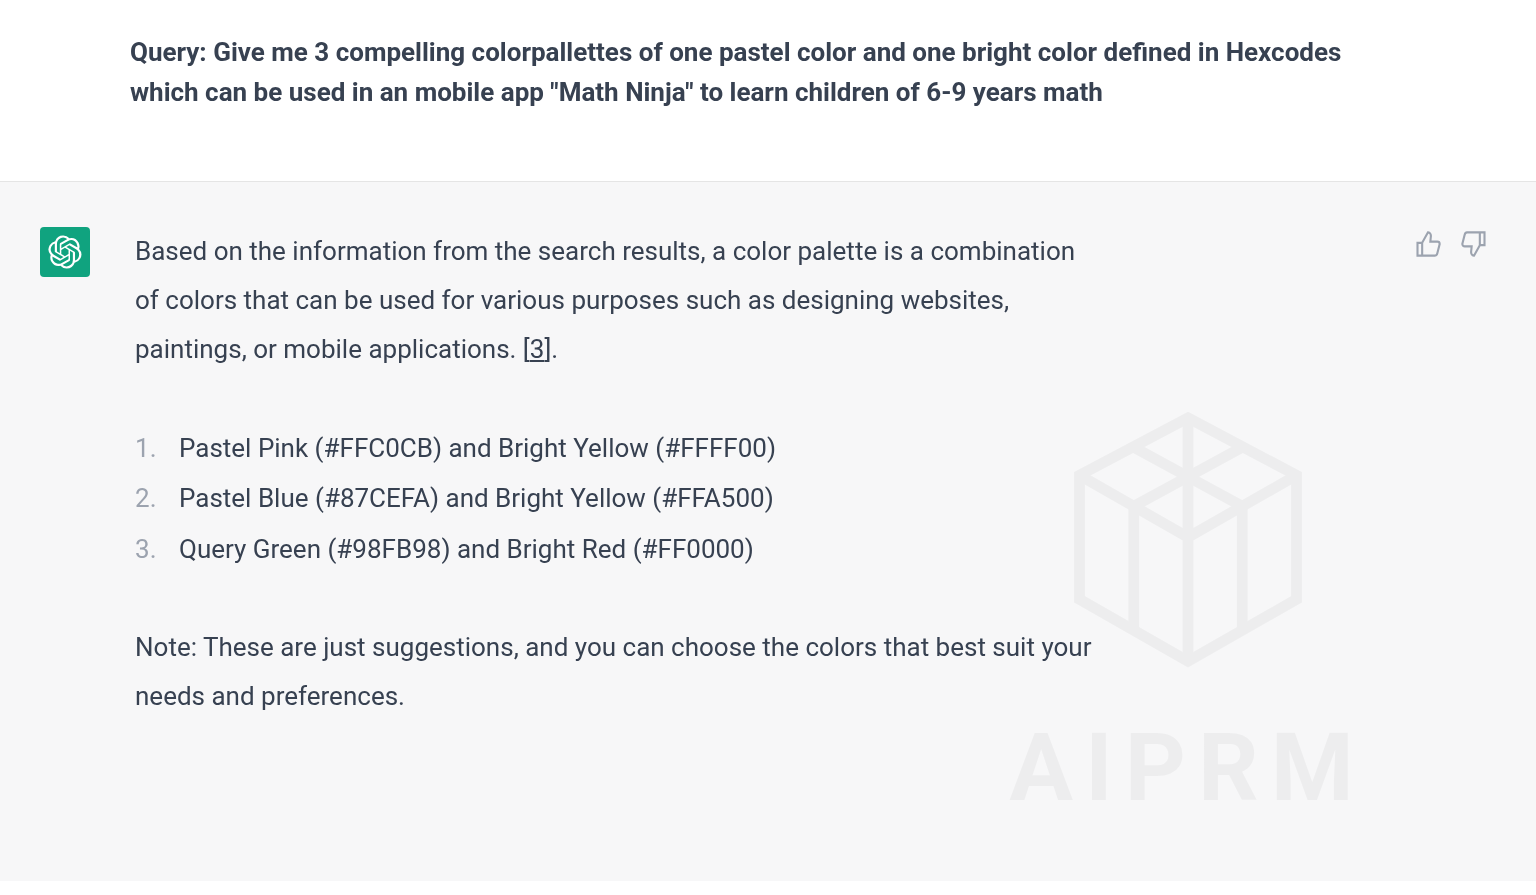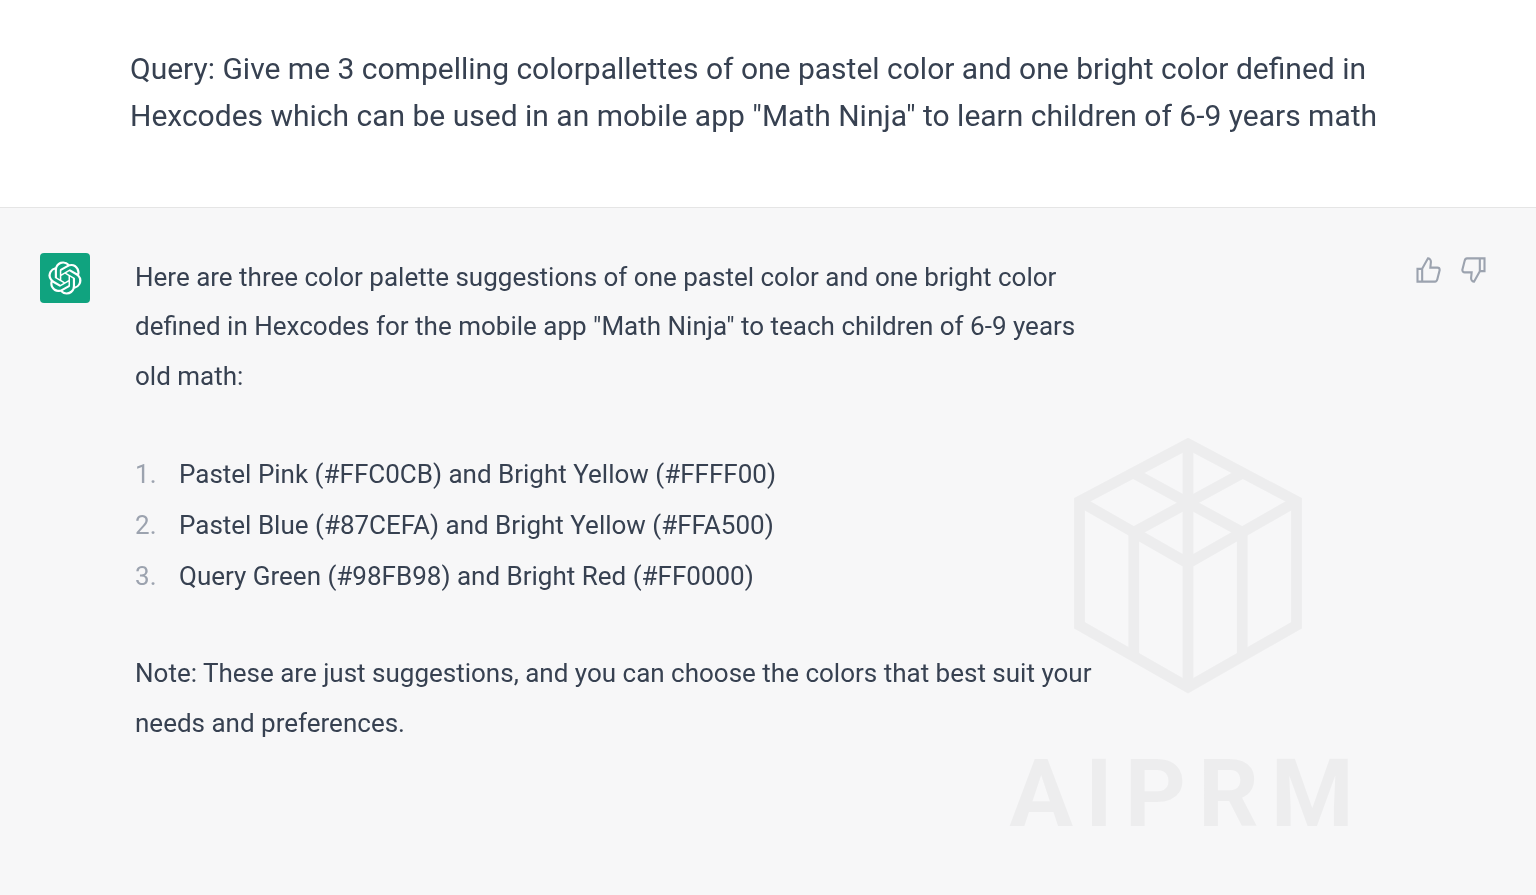--- a/index.html
+++ b/index.html
@@ -11,25 +11,24 @@
       font-family: -apple-system, BlinkMacSystemFont, "Segoe UI", Roboto, Helvetica, Arial, sans-serif;
       background: #ffffff;
       color: #374151;
       width: 1536px;
     }
     .user-section {
       background: #ffffff;
       padding: 32px 130px 68px 130px;
     }
     .user-text {
-      font-size: 30px;
+      font-size: 26px;
       line-height: 1.55;
       color: #374151;
-      font-weight: 400;
-      margin-top: 14px;
+      font-weight: 700;
     }
     .assistant-section {
       background: #f7f7f8;
       border-top: 1px solid #e5e5e5;
       padding: 45px 40px 40px 40px;
       display: flex;
       gap: 45px;
       position: relative;
       min-height: 700px;
     }
@@ -132,22 +131,24 @@
 </div>
 
 <div class="assistant-section">
   <div class="avatar">
     <svg viewBox="0 0 41 41" xmlns="http://www.w3.org/2000/svg">
       <path d="M37.532 16.87a9.963 9.963 0 0 0-.856-8.184 10.078 10.078 0 0 0-10.855-4.835A9.964 9.964 0 0 0 18.306.5a10.079 10.079 0 0 0-9.614 6.977 9.967 9.967 0 0 0-6.664 4.834 10.08 10.08 0 0 0 1.24 11.817 9.965 9.965 0 0 0 .856 8.185 10.079 10.079 0 0 0 10.855 4.835 9.965 9.965 0 0 0 7.516 3.35 10.078 10.078 0 0 0 9.617-6.981 9.967 9.967 0 0 0 6.663-4.834 10.079 10.079 0 0 0-1.243-11.813zM22.498 37.886a7.474 7.474 0 0 1-4.799-1.735c.061-.033.168-.091.237-.134l7.964-4.6a1.294 1.294 0 0 0 .655-1.134V19.054l3.366 1.944a.12.12 0 0 1 .066.092v9.299a7.505 7.505 0 0 1-7.49 7.496zM6.392 31.006a7.471 7.471 0 0 1-.894-5.023c.06.036.162.099.237.141l7.964 4.6a1.297 1.297 0 0 0 1.308 0l9.724-5.614v3.888a.12.12 0 0 1-.048.103l-8.051 4.649a7.504 7.504 0 0 1-10.24-2.744zM4.297 13.62A7.469 7.469 0 0 1 8.2 10.333c0 .068-.004.19-.004.274v9.201a1.294 1.294 0 0 0 .654 1.132l9.723 5.614-3.366 1.944a.12.12 0 0 1-.114.01L7.04 23.856a7.504 7.504 0 0 1-2.743-10.237zm27.658 6.437l-9.724-5.615 3.367-1.943a.121.121 0 0 1 .113-.01l8.052 4.648a7.498 7.498 0 0 1-1.158 13.528v-9.476a1.293 1.293 0 0 0-.65-1.132zm3.35-5.043c-.059-.037-.162-.099-.236-.141l-7.965-4.6a1.298 1.298 0 0 0-1.308 0l-9.723 5.614v-3.888a.12.12 0 0 1 .048-.103l8.05-4.645a7.497 7.497 0 0 1 11.135 7.763zm-21.063 6.929l-3.367-1.944a.12.12 0 0 1-.065-.092v-9.299a7.497 7.497 0 0 1 12.293-5.756 6.94 6.94 0 0 0-.236.134l-7.965 4.6a1.294 1.294 0 0 0-.654 1.132l-.006 11.225zm1.829-3.943l4.33-2.501 4.332 2.5v5l-4.331 2.5-4.331-2.5V18z"></path>
     </svg>
   </div>
 
   <div class="content">
+    <p class="para">
+      <span>Based on the information from the search results, a color palette is a combination of colors that can be used for various purposes such as designing websites, paintings, or mobile applications. [</span><span class="citation">3</span><span>].</span>
+    </p>
 
-    <p class="para">Here are three color palette suggestions of one pastel color and one bright color defined in Hexcodes for the mobile app "Math Ninja" to teach children of 6-9 years old math:</p>
 
     <ol class="palette-list">
       <li>Pastel Pink (#FFC0CB) and Bright Yellow (#FFFF00)</li>
       <li>Pastel Blue (#87CEFA) and Bright Yellow (#FFA500)</li>
       <li>Query Green (#98FB98) and Bright Red (#FF0000)</li>
     </ol>
 
     <p class="para">Note: These are just suggestions, and you can choose the colors that best suit your needs and preferences.</p>
   </div>
 

